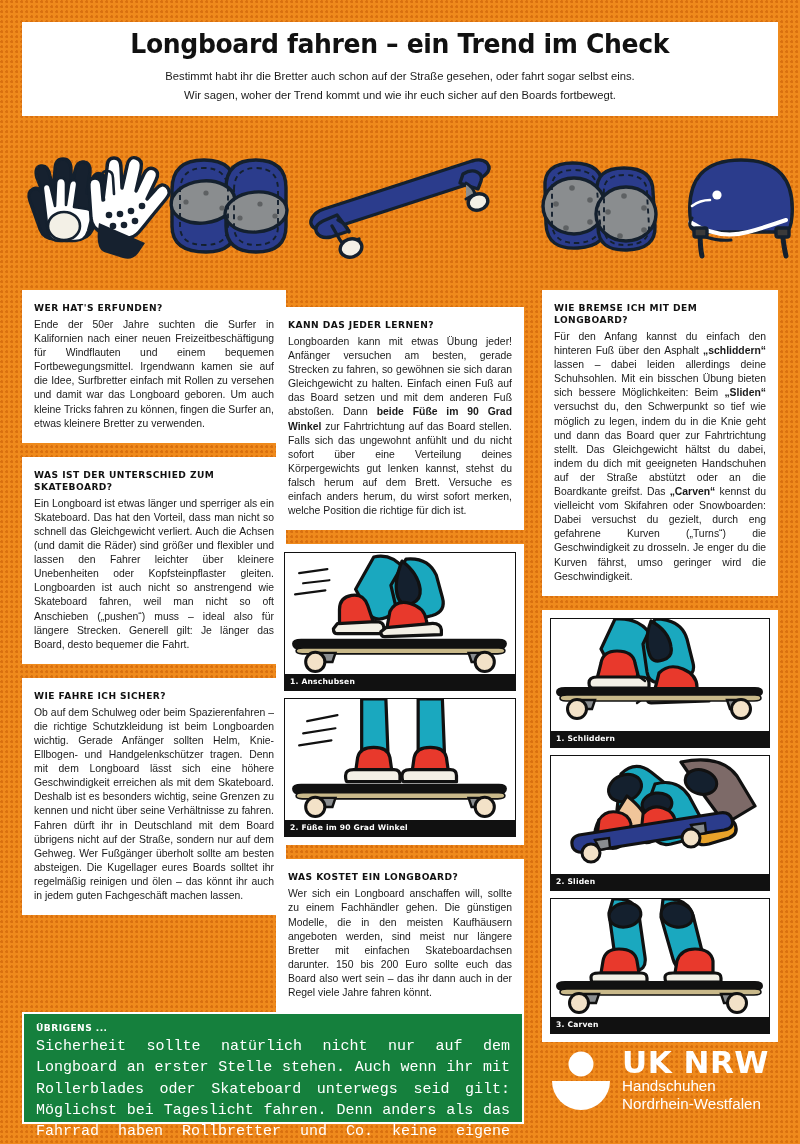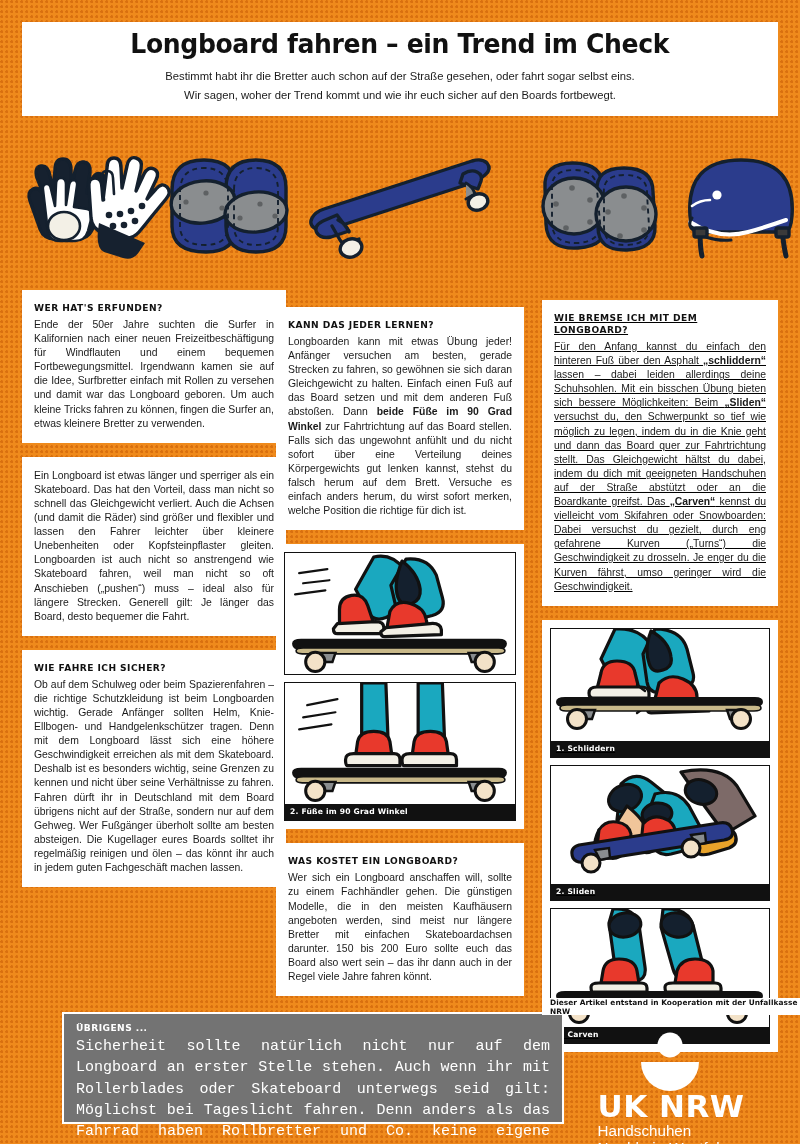--- a/index.html
+++ b/index.html
@@ -51,21 +51,21 @@
     position:absolute;left:0;top:130px;width:800px;height:136px;
     overflow:hidden;
   }
   .gearband .dots{position:absolute;inset:0;}
   .gear-svg{position:absolute;left:0;top:0;}
 
   
   .col{position:absolute;}
   .col1{left:22px;top:290px;width:264px;}
   .col2{left:276px;top:307px;width:248px;}
-  .col3{left:542px;top:300px;width:236px;text-decoration:underline;}
+  .col3{left:542px;top:290px;width:236px;}
 
   .card{
     background:#ffffff;
     padding:12px 12px 12px 12px;
     box-sizing:border-box;
     margin-bottom:14px;
   }
   .card h2{
     font-family:"DejaVu Sans", sans-serif;
     font-size:9.1px;
@@ -105,25 +105,24 @@
   .caption{
     background:#111;color:#fff;
     font-family:"DejaVu Sans", sans-serif;
     font-size:7.6px;font-weight:bold;letter-spacing:0.2px;
     padding:3px 5px 4px;
   }
 
   
   .ubrigens{
     position:absolute;left:22px;top:1012px;width:502px;height:112px;
-    background:#737373;
+    background:#15803d;
     border:2.5px solid #ffffff;
     box-sizing:border-box;
     padding:9px 12px;
-    margin-left:40px;
   }
   .ubrigens h2{
     font-family:"DejaVu Sans", sans-serif;
     font-size:9.1px;font-weight:bold;letter-spacing:0.45px;color:#fff;
     margin:0 0 3px 0;text-transform:uppercase;
   }
   .ubrigens p{
     margin:0;color:#ffffff;font-size:15px;line-height:1.42;text-align:justify;font-family:Liberation Mono, monospace;
   }
 
@@ -133,21 +132,21 @@
     background:#ffffff;
     display:flex;align-items:center;
     box-sizing:border-box;padding-left:8px;
   }
   .credit span{
     font-family:"DejaVu Sans", sans-serif;
     font-size:7.4px;font-weight:bold;color:#111;letter-spacing:0.05px;
   }
   .logo{
     position:absolute;left:542px;top:1030px;width:258px;height:100px;
-    display:flex;align-items:center;flex-direction:column;
+    display:flex;align-items:center;
   }
   .logo-mark{
     width:62px;height:62px;margin-left:8px;margin-right:10px;flex:none;position:relative;
   }
   .logo-text{color:#ffffff;}
   .logo-text .lt1{
     font-family:"DejaVu Sans", sans-serif;
     font-size:31px;font-weight:bold;line-height:0.96;letter-spacing:0.5px;
   }
   .logo-text .lt2{font-size:15.2px;line-height:1.16;letter-spacing:0px;}
@@ -259,20 +258,21 @@
       </g>
     </svg>
   </div>
 
   <div class="col col1">
     <div class="card">
       <h2>Wer hat's erfunden?</h2>
       <p>Ende der 50er Jahre suchten die Surfer in Kalifornien nach einer neuen Freizeitbeschäftigung für Windflauten und einem bequemen Fortbewegungsmittel. Irgendwann kamen sie auf die Idee, Surfbretter einfach mit Rollen zu versehen und damit war das Longboard geboren. Um auch kleine Tricks fahren zu können, fingen die Surfer an, etwas kleinere Bretter zu verwenden.</p>
     </div>
     <div class="card">
+      <h2>Was ist der Unterschied zum Skateboard?</h2>
       <p>Ein Longboard ist etwas länger und sperriger als ein Skateboard. Das hat den Vorteil, dass man nicht so schnell das Gleichgewicht verliert. Auch die Achsen (und damit die Räder) sind größer und flexibler und lassen den Fahrer leichter  über kleinere Unebenheiten oder Kopfsteinpflaster gleiten. Longboarden ist auch nicht so anstrengend wie Skateboard fahren, weil man nicht so oft Anschieben („pushen“) muss – ideal also für längere Strecken. Generell gilt: Je länger das Board, desto bequemer die Fahrt.</p>
     </div>
     <div class="card">
       <h2>Wie fahre ich sicher?</h2>
       <p>Ob auf dem Schulweg oder beim Spazierenfahren – die richtige Schutzkleidung ist beim Longboarden wichtig. Gerade Anfänger sollten Helm, Knie- Ellbogen- und Handgelenkschützer tragen. Denn mit dem Longboard lässt sich eine höhere Geschwindigkeit erreichen als mit dem Skateboard. Deshalb ist es besonders wichtig, seine Grenzen zu kennen und nicht über seine Verhältnisse zu fahren. Fahren dürft ihr in Deutschland mit dem Board übrigens nicht auf der Straße, sondern nur auf dem Gehweg. Wer Fußgänger überholt sollte am besten absteigen. Die Kugellager eures Boards solltet ihr regelmäßig reinigen und ölen – das könnt ihr auch in jedem guten Fachgeschäft machen lassen.</p>
     </div>
   </div>
 
   <div class="col col2">
     <div class="card">
@@ -302,20 +302,21 @@
           <path d="M100 74 l44 -4 q10 -1 11 6 l0 5 l-56 2 q-4 0 -4 -5 z" fill="#f3f0e6" stroke="#111" stroke-width="3.2" stroke-linejoin="round"></path>
 
           <path d="M16 85 l196 0 q8 0 8 5 q0 6 -9 6 l-196 0 q-8 0 -8 -6 q0 -5 9 -5 z" fill="#111"></path>
           <path d="M18 94 l194 0 q6 0 6 3 q0 3 -7 3 l-194 0 q-6 0 -6 -3 q0 -3 7 -3 z" fill="#c9b98a" stroke="#111" stroke-width="1.6"></path>
 
           <path d="M36 99 l14 0 l-3 9 l-8 0 z" fill="#8a8d8f" stroke="#111" stroke-width="2.4"></path>
           <path d="M182 99 l14 0 l-3 9 l-8 0 z" fill="#8a8d8f" stroke="#111" stroke-width="2.4"></path>
           <circle cx="30" cy="108" r="9.5" fill="#f3e2c8" stroke="#111" stroke-width="3"></circle>
           <circle cx="198" cy="108" r="9.5" fill="#f3e2c8" stroke="#111" stroke-width="3"></circle>
         </svg>
+        <div class="caption">1. Anschubsen</div>
       </div>
       <div class="photo">
         <svg class="art" viewBox="0 0 228 120">
           <rect width="228" height="120" fill="#fff"></rect>
           <g stroke="#111" stroke-width="2.2" stroke-linecap="round">
             <line x1="22" y1="22" x2="52" y2="16"></line>
             <line x1="18" y1="34" x2="50" y2="29"></line>
             <line x1="14" y1="46" x2="46" y2="41"></line>
           </g>
 
@@ -433,23 +434,20 @@
         <div class="caption">3. Carven</div>
       </div>
     </div>
   </div>
 
   <div class="ubrigens">
     <h2>Übrigens ...</h2>
     <p>Sicherheit sollte natürlich nicht nur auf dem Longboard an erster Stelle stehen. Auch wenn ihr mit Rollerblades oder Skateboard unterwegs seid gilt: Möglichst bei Tageslicht fahren. Denn anders als das Fahrrad haben Rollbretter und Co. keine eigene Lichtquelle und ihr werdet leicht übersehen. Wenn ihr doch bei Dunkelheit fahrt: Unbedingt reflektierende Kleidung tragen! und bei Regen, Nässe und Schnee: runter von den Rollen! Gut zu wissen ist auch, dass ihr bei Schulsportveranstaltungen per Gesetz Helm, Knie- und Ellenbogenschützer tragen müsst.</p>
   </div>
 
-  <div class="credit">
-    <span>Dieser Artikel entstand in Kooperation mit der  Unfallkasse NRW</span>
-  </div>
 
   <div class="logo">
     <div class="logo-mark">
       <svg viewBox="0 0 62 62" width="62" height="62">
         <circle cx="31" cy="15" r="12.5" fill="#ffffff"></circle>
         <path d="M2 32 h58 a29 29 0 0 1 -58 0 z" fill="#ffffff"></path>
       </svg>
     </div>
     <div class="logo-text">
       <div class="lt1">UK NRW</div>

